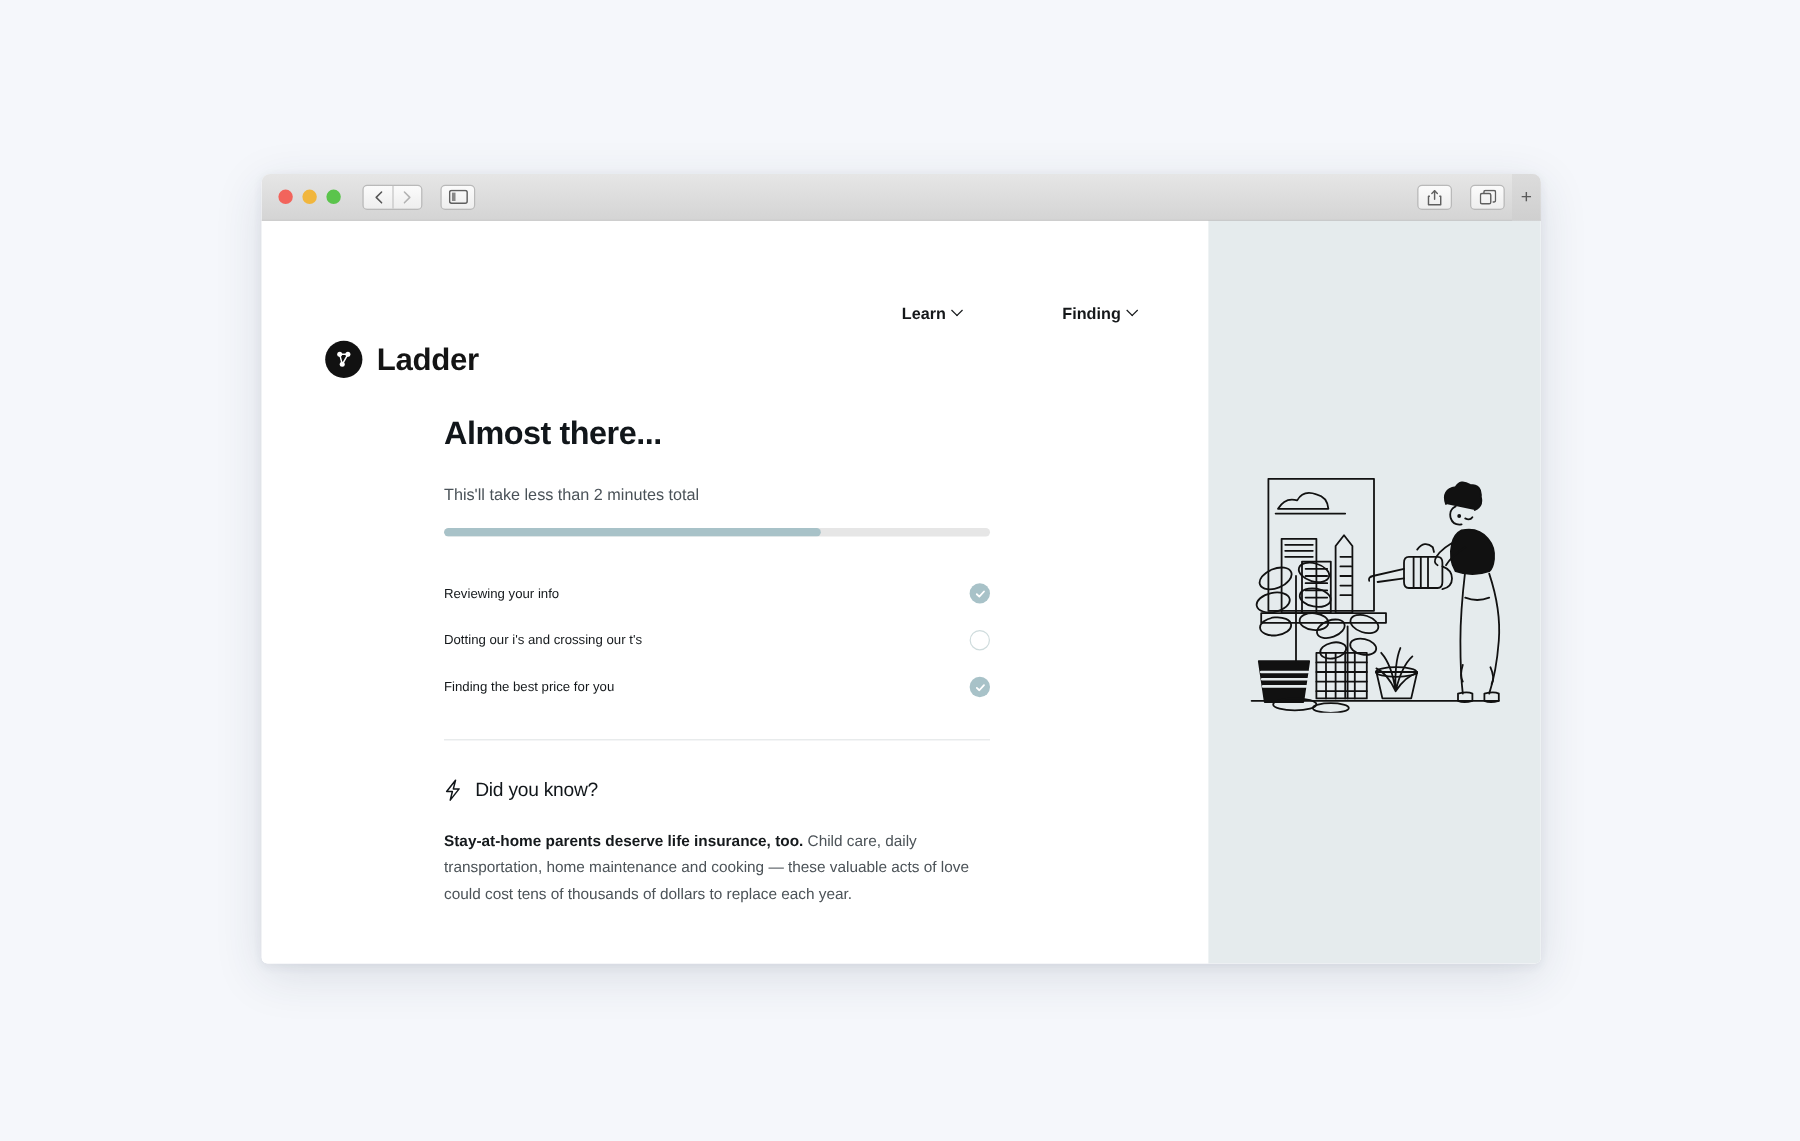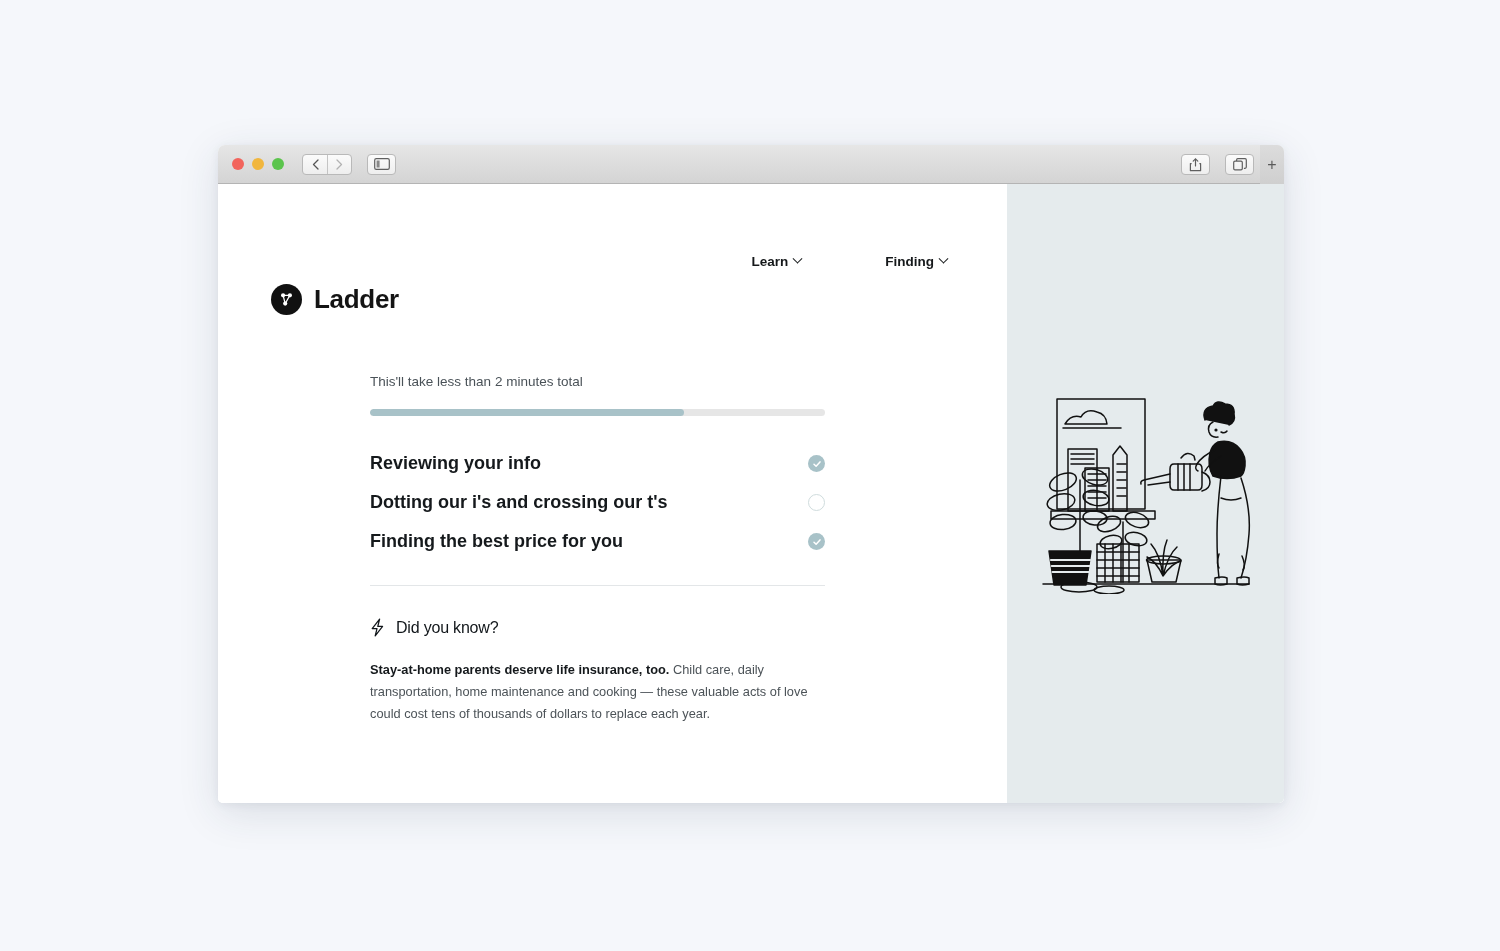--- a/index.html
+++ b/index.html
@@ -243,23 +243,23 @@
   }
 
   .steps { margin-top: 28px; }
   .step {
     display: flex;
     align-items: center;
     justify-content: space-between;
     height: 39px;
   }
   .step-label {
-    font-size: 18px;
+    font-size: 11px;
     color: #15191c;
-    font-weight: 700;
+    font-weight: 400;
   }
   .step-mark {
     width: 17px;
     height: 17px;
     border-radius: 50%;
     display: flex;
     align-items: center;
     justify-content: center;
     flex: none;
   }
@@ -380,20 +380,21 @@
           <span class="caret"></span>
         </div>
         <div class="navitem">
           <span>Finding</span>
           <span class="caret"></span>
         </div>
       </div>
 
       <div class="content">
 
+        <div class="h1">Almost there...</div>
         <div class="subtitle">This'll take less than 2 minutes total</div>
 
         <div class="progress-track">
           <div class="progress-fill" id="progress-fill" style="width: 69%;"></div>
         </div>
 
         <div class="steps" id="steps">
             <div class="step">
               <span class="step-label">Reviewing your info</span>
               <span class="step-mark done">

